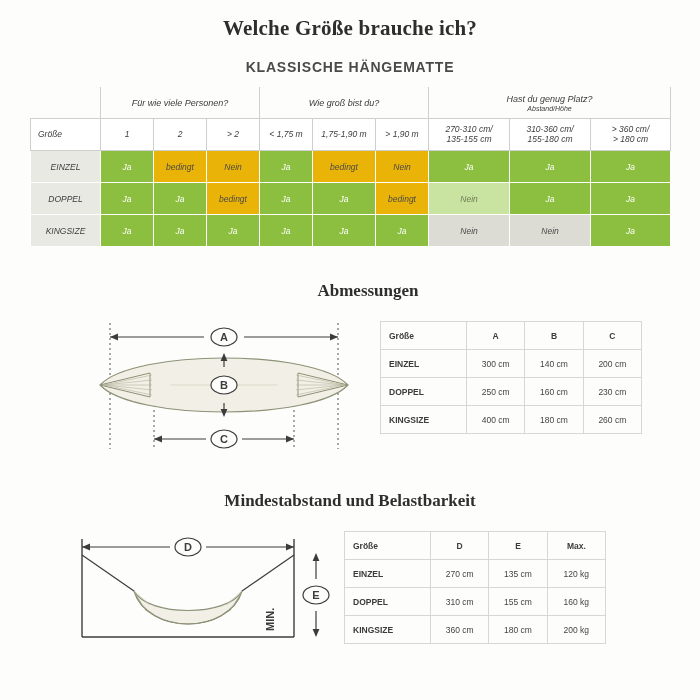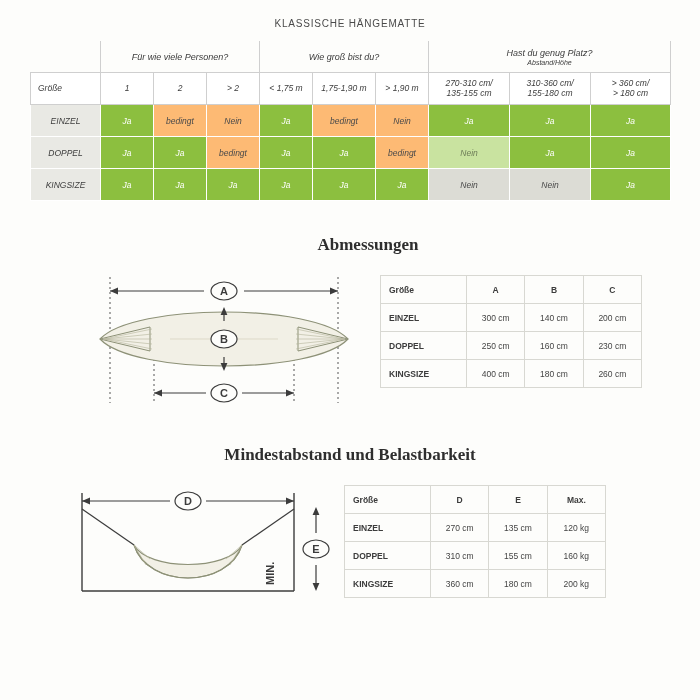--- a/index.html
+++ b/index.html
@@ -23,25 +23,25 @@
     font-family: "Liberation Serif", serif;
     font-size: 21px;
     font-weight: bold;
     text-align: center;
     margin: 16px 0 0 0;
     color: #2e2e2e;
     letter-spacing: 0.2px;
   }
   .subtitle {
     text-align: center;
-    font-size: 10px;
+    font-size: 14px;
     letter-spacing: 0.8px;
     margin-top: 18px;
     color: #4a4a4a;
-    font-weight: normal;
+    font-weight: bold;
   }
   h2.section-title {
     font-family: "Liberation Serif", serif;
     font-size: 17px;
     font-weight: bold;
     text-align: center;
     margin: 0;
     color: #2e2e2e;
   }
 
@@ -104,21 +104,21 @@
     padding-left: 7px;
     color: #3c3c3c;
     border: 1px solid #ffffff !important;
   }
   .cell-ja {
     background: #8cbf3f;
     color: #ffffff;
     font-weight: bold;
   }
   .cell-bedingt {
-    background: #fdba74;
+    background: #eab308;
     color: #4a4a4a;
   }
   .cell-nein {
     background: #c9e3a0;
     color: #6e7d58;
   }
   .cell-nein-grey {
     background: #dcdcd5;
     color: #4a4a4a;
   }
@@ -171,20 +171,21 @@
     font-size: 8.5px;
     color: #3c3c3c;
   }
   svg { display: block; }
 </style>
 </head>
 <body>
 
 <div class="page">
 
+  <h1 class="main-title">Welche Größe brauche ich?</h1>
   <div class="subtitle">KLASSISCHE HÄNGEMATTE</div>
 
   <div class="matrix-wrap">
     <table class="matrix">
       <colgroup>
         <col style="width:70px">
         <col style="width:53px">
           <col style="width:53px">
           <col style="width:53px">
         <col style="width:53px">

